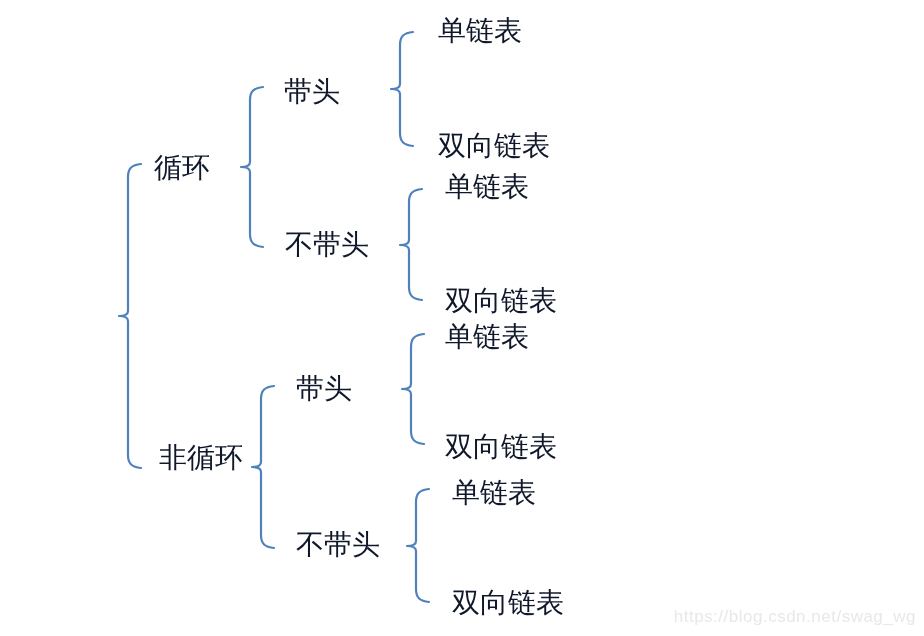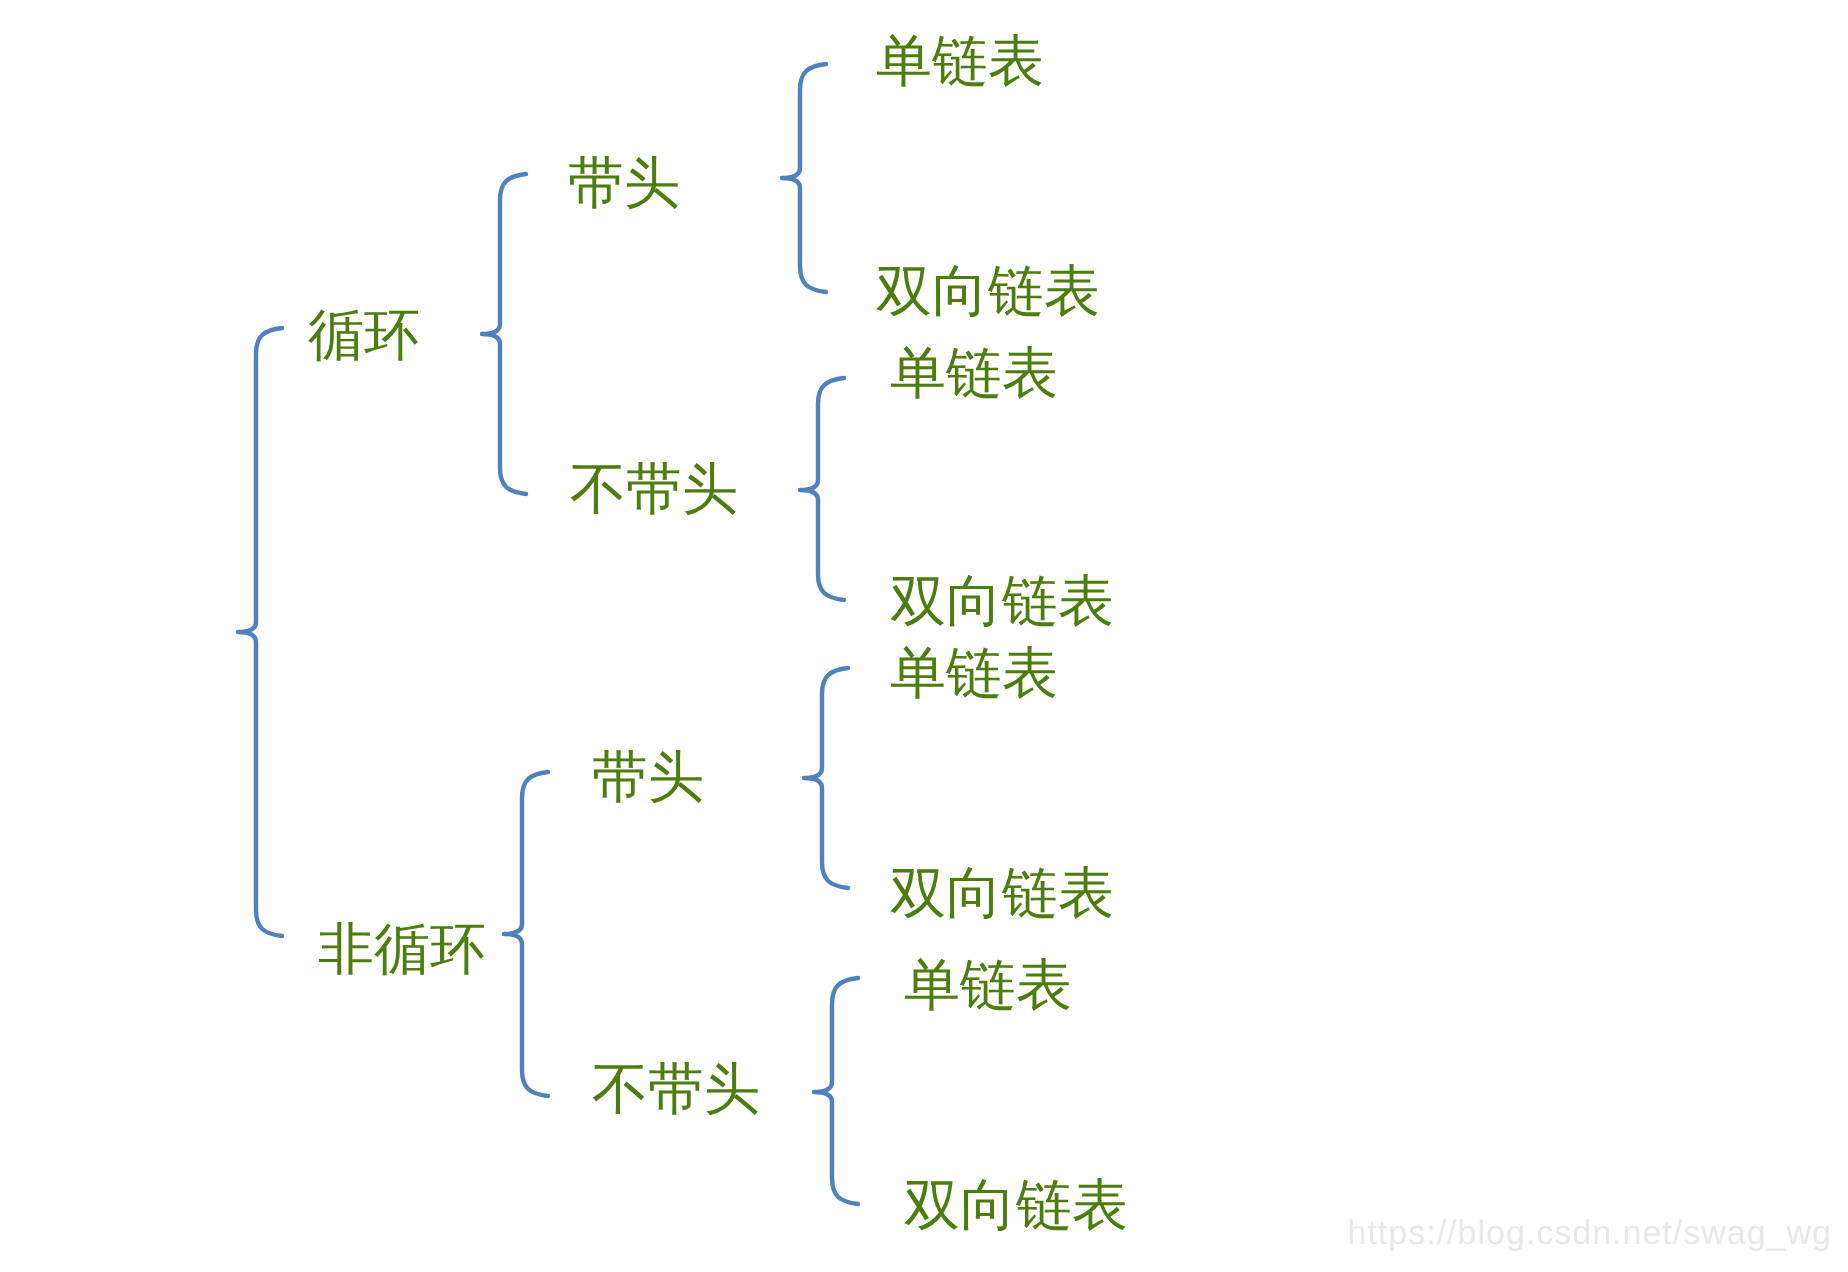--- a/index.html
+++ b/index.html
@@ -19,21 +19,21 @@
     position: absolute;
     left: 0;
     top: 0;
     width: 924px;
     height: 636px;
   }
   .lbl {
     position: absolute;
     font-size: 28px;
     line-height: 1.05;
-    color: #4d7c0f;
+    color: #0f172a;
     white-space: nowrap;
   }
   .watermark {
     position: absolute;
     right: 8px;
     bottom: 9px;
     font-family: "Liberation Sans", "DejaVu Sans", sans-serif;
     font-size: 17px;
     color: #e8e8e8;
     letter-spacing: 0.5px;
@@ -51,21 +51,21 @@
       <path d="M 263 87 C 254 88 250 91 250 100 L 250 162 C 250 165 248 167 241 167 C 248 167 250 169 250 172 L 250 234 C 250 243 254 246 263 247" stroke="#4f81bd"></path>
       <path d="M 274 386 C 265 387 261 390 261 399 L 261 462 C 261 465 259 467 252 467 C 259 467 261 469 261 472 L 261 535 C 261 544 265 547 274 548" stroke="#4f81bd"></path>
       <path d="M 413 32 C 404 33 400 36 400 45 L 400 84 C 400 87 398 89 391 89 C 398 89 400 91 400 94 L 400 133 C 400 142 404 145 413 146" stroke="#4f81bd"></path>
       <path d="M 422 189 C 413 190 409 193 409 202 L 409 240 C 409 243 407 245 400 245 C 407 245 409 247 409 250 L 409 287 C 409 296 413 299 422 300" stroke="#4f81bd"></path>
       <path d="M 424 334 C 415 335 411 338 411 347 L 411 384 C 411 387 409 389 402 389 C 409 389 411 391 411 394 L 411 431 C 411 440 415 443 424 444" stroke="#4f81bd"></path>
       <path d="M 429 489 C 420 490 416 493 416 502 L 416 541 C 416 544 414 546 407 546 C 414 546 416 548 416 551 L 416 589 C 416 598 420 601 429 602" stroke="#4f81bd"></path>
     </g>
   </svg>
 
   <div class="lbl" style="left:154px; top:153px;text-align:center;">循环</div>
-  <div class="lbl" style="left:159px; top:460px;">非循环</div>
+  <div class="lbl" style="left:159px; top:443px;">非循环</div>
 
   <div class="lbl" style="left:284px; top:77px;">带头</div>
   <div class="lbl" style="left:285px; top:230px;">不带头</div>
 
   <div class="lbl" style="left:438px; top:16px;">单链表</div>
   <div class="lbl" style="left:438px; top:131px;">双向链表</div>
 
   <div class="lbl" style="left:445px; top:172px;">单链表</div>
   <div class="lbl" style="left:445px; top:286px;">双向链表</div>
 

